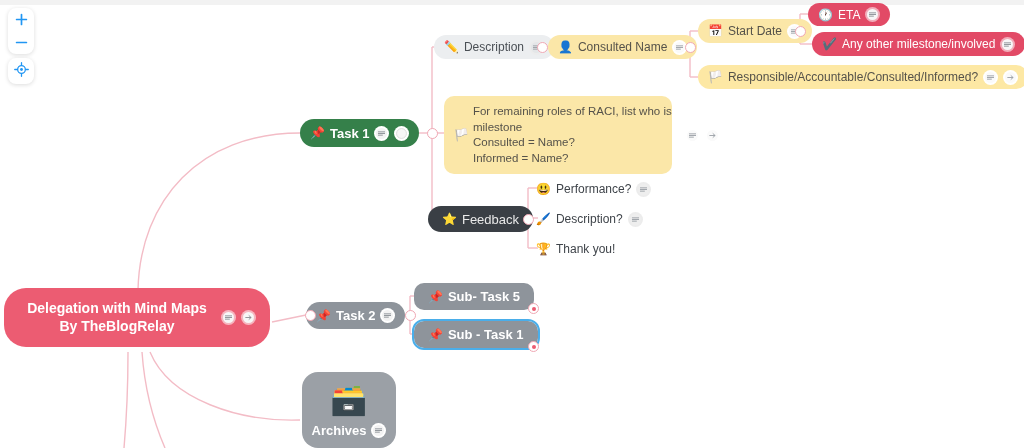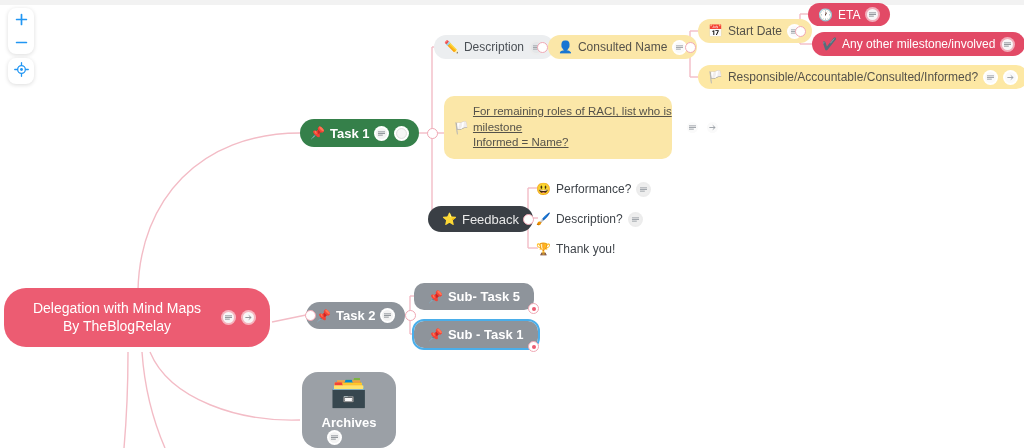--- a/index.html
+++ b/index.html
@@ -111,34 +111,34 @@
     border-radius: 10px;
     font-size: 11.5px;
     line-height: 1.35;
     padding: 8px 10px;
     white-space: normal;
     align-items: flex-start;
   }
   .block-body { display: flex; align-items: flex-start; }
   .block-flag { margin-right: 4px; font-size: 12px; padding-top: 1px; }
   .block-lines { }
-  .block-lines div { white-space: nowrap; text-decoration: underline; }
+  .block-lines div { white-space: nowrap; }
   .block-badges { display: flex; align-items: center; align-self: center; margin-left: 8px; }
 
   .n-square {
     background: #9ba0a6;
     border-radius: 16px;
     color: #ffffff;
     font-size: 13px; font-weight: bold;
     flex-direction: column;
     align-items: center; justify-content: center;
     padding: 8px 0 6px;
   }
   .sq-emo { font-size: 30px; line-height: 1; margin-bottom: 8px; }
-  .sq-foot { display: flex; align-items: flex-start; flex-direction: column; }
+  .sq-foot { display: flex; align-items: flex-end; }
 
   
   .toggle {
     position: absolute;
     width: 11px; height: 11px;
     border-radius: 50%;
     background: #ffffff;
     border: 1.4px solid #f0a8b4;
     box-sizing: border-box;
   }
@@ -229,21 +229,21 @@
     <span>
       <svg width="15" height="15" viewBox="0 0 16 16" aria-hidden="true">
         <circle cx="8" cy="8" r="4.1" fill="none" stroke="#2196f3" stroke-width="1.4"></circle>
         <circle cx="8" cy="8" r="1.5" fill="#2196f3"></circle>
         <path d="M8 0.8 V3.2 M8 12.8 V15.2 M0.8 8 H3.2 M12.8 8 H15.2" stroke="#2196f3" stroke-width="1.4" stroke-linecap="round"></path>
       </svg>
     </span>
   </div>
 
   <div class="node n-root" style="left:4px; top:288px; width:266px;">
-    <div style="flex:1; text-align:center;">
+    <div style="flex:1; text-align:center;font-weight:bold;">
       <div>Delegation with Mind Maps</div>
       <div>By TheBlogRelay</div>
     </div>
     <span class="badge dim">
       <svg width="11" height="11" viewBox="0 0 12 12">
           <circle cx="6" cy="6" r="6" fill="#f7f7f7"></circle>
           <path d="M2.6 4.2H9.4M2.6 6H9.4M2.6 7.8H7" stroke="#8a8f95" stroke-width="1" stroke-linecap="round"></path>
         </svg>
     </span>
     <span class="badge dim">
@@ -341,20 +341,21 @@
         </svg>
     </span>
   </div>
 
   <div class="node n-block" style="left:444px; top:96px; width:228px;">
     <div class="block-body" style="flex:1;">
       <span class="block-flag" style="align-self:center;">🏳️</span>
       <div class="block-lines">
         <div>For remaining roles of RACI, list who is</div>
         <div>milestone</div>
+        <div>Consulted = Name?</div>
         <div>Informed = Name?</div>
       </div>
     </div>
     <div class="block-badges">
       <span class="badge light">
         <svg width="11" height="11" viewBox="0 0 12 12">
             <circle cx="6" cy="6" r="6" fill="#fafafa"></circle>
             <path d="M2.6 4.2H9.4M2.6 6H9.4M2.6 7.8H7" stroke="#9aa0a6" stroke-width="1" stroke-linecap="round"></path>
           </svg>
       </span>

